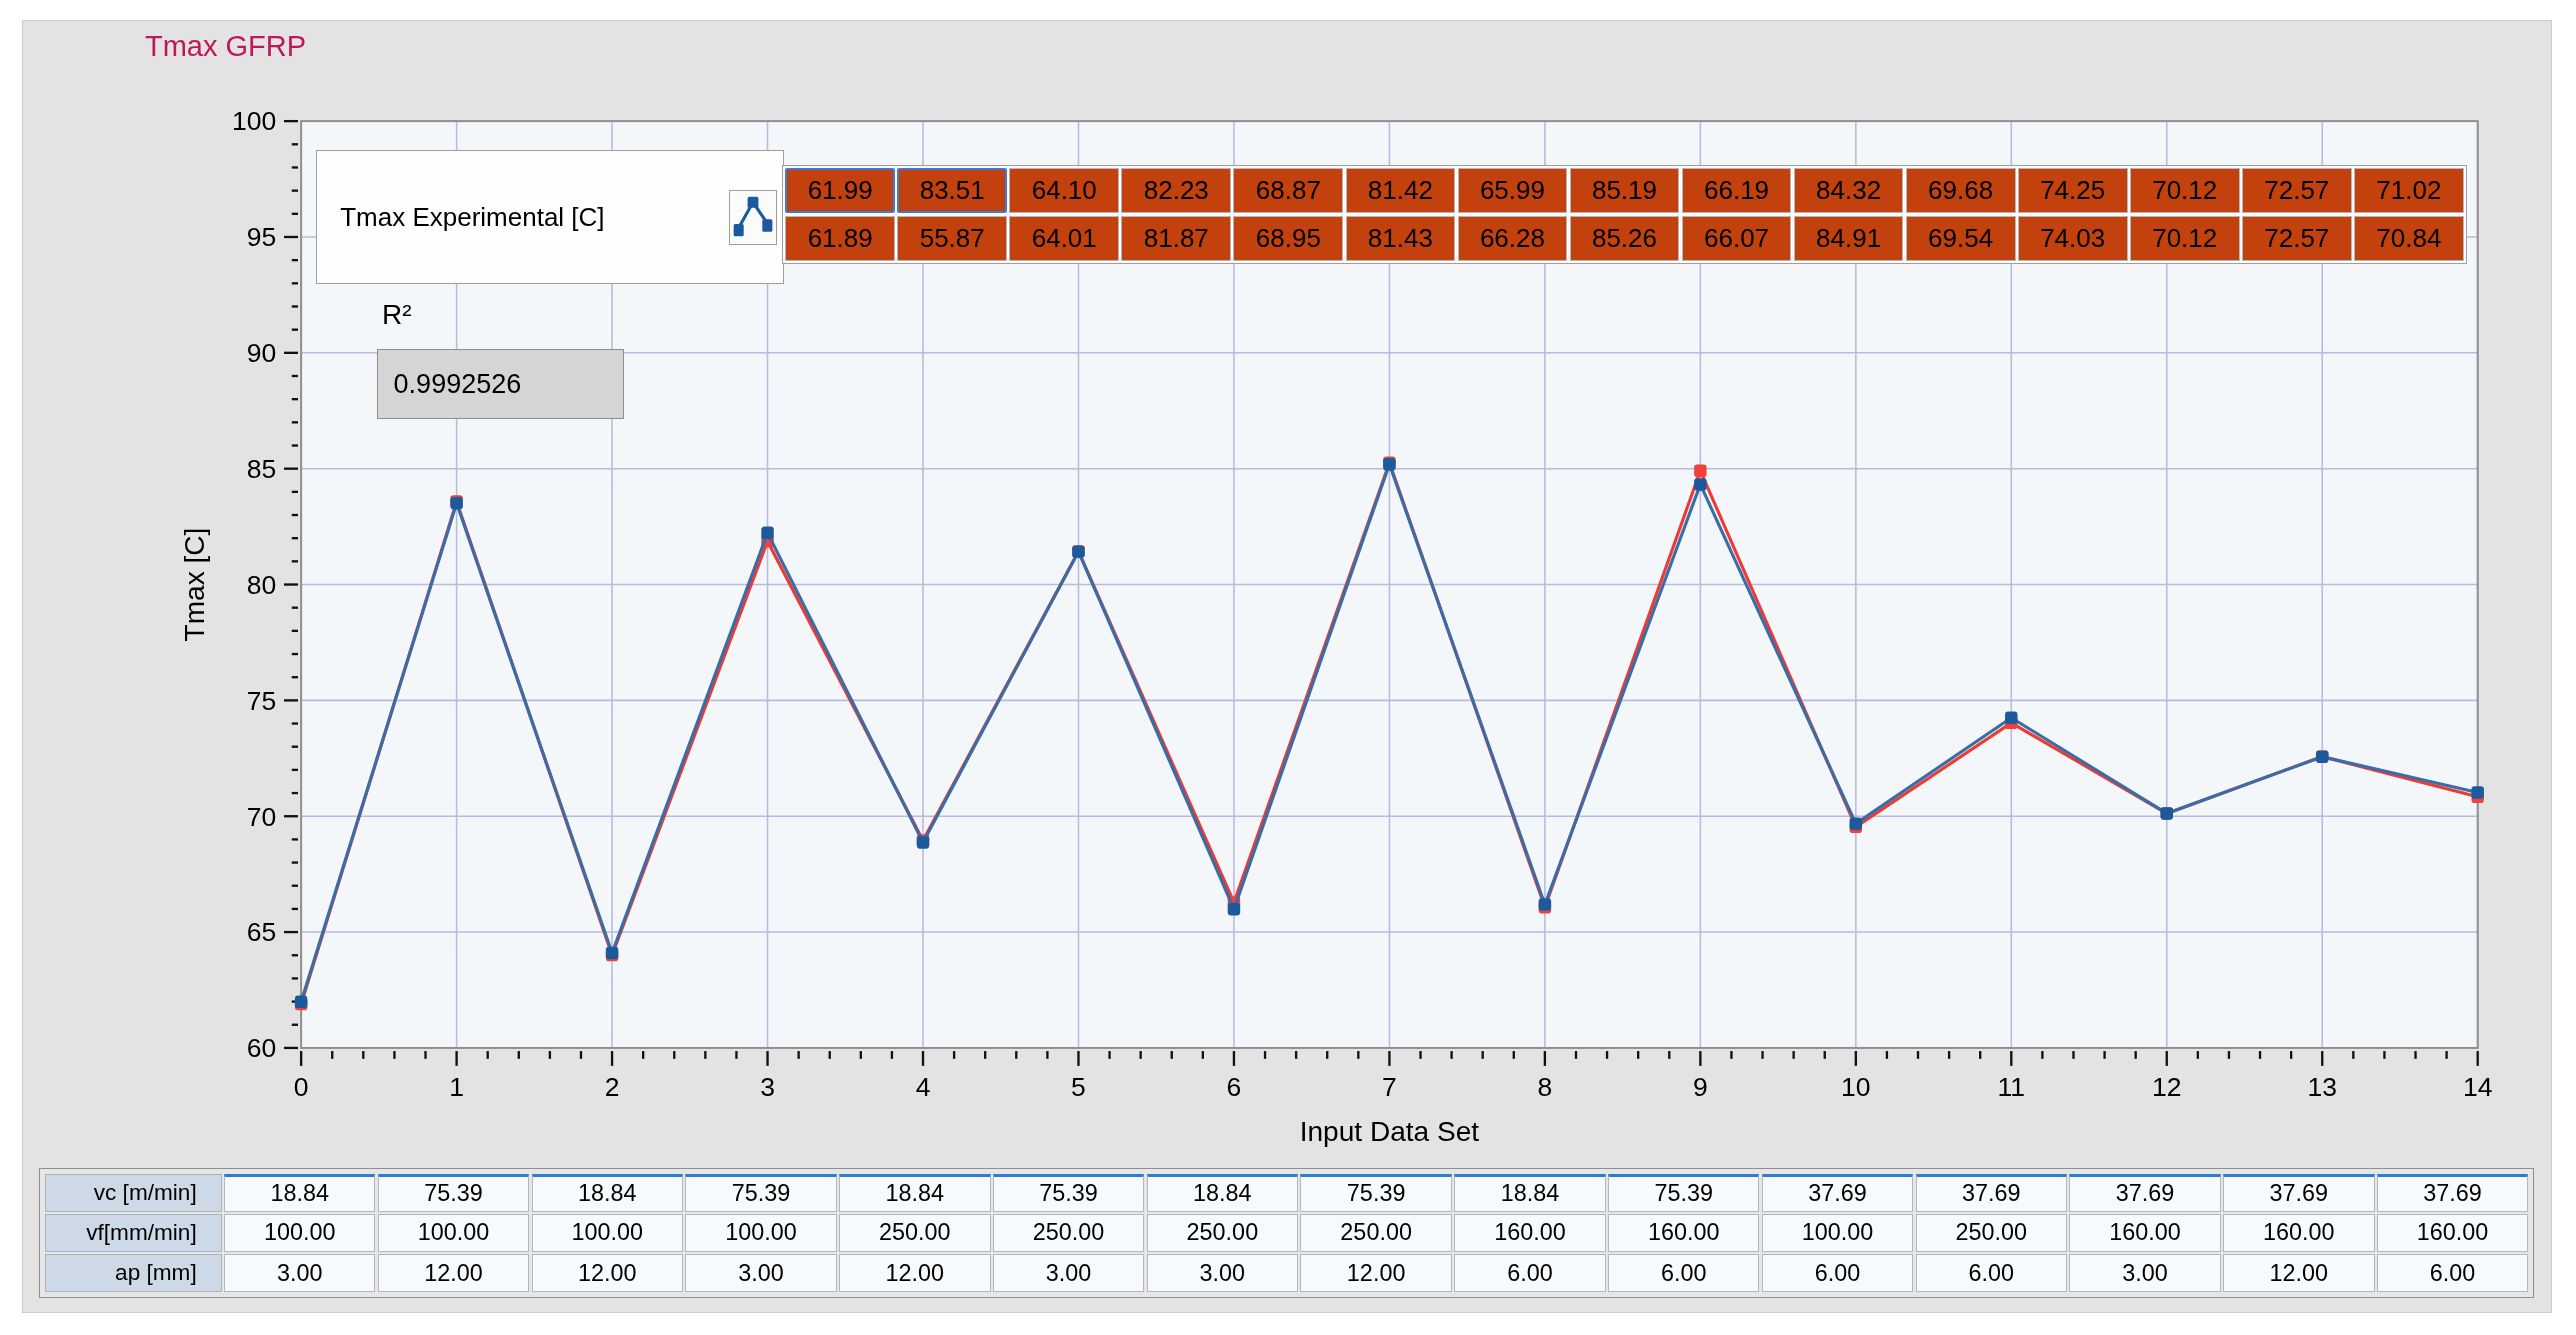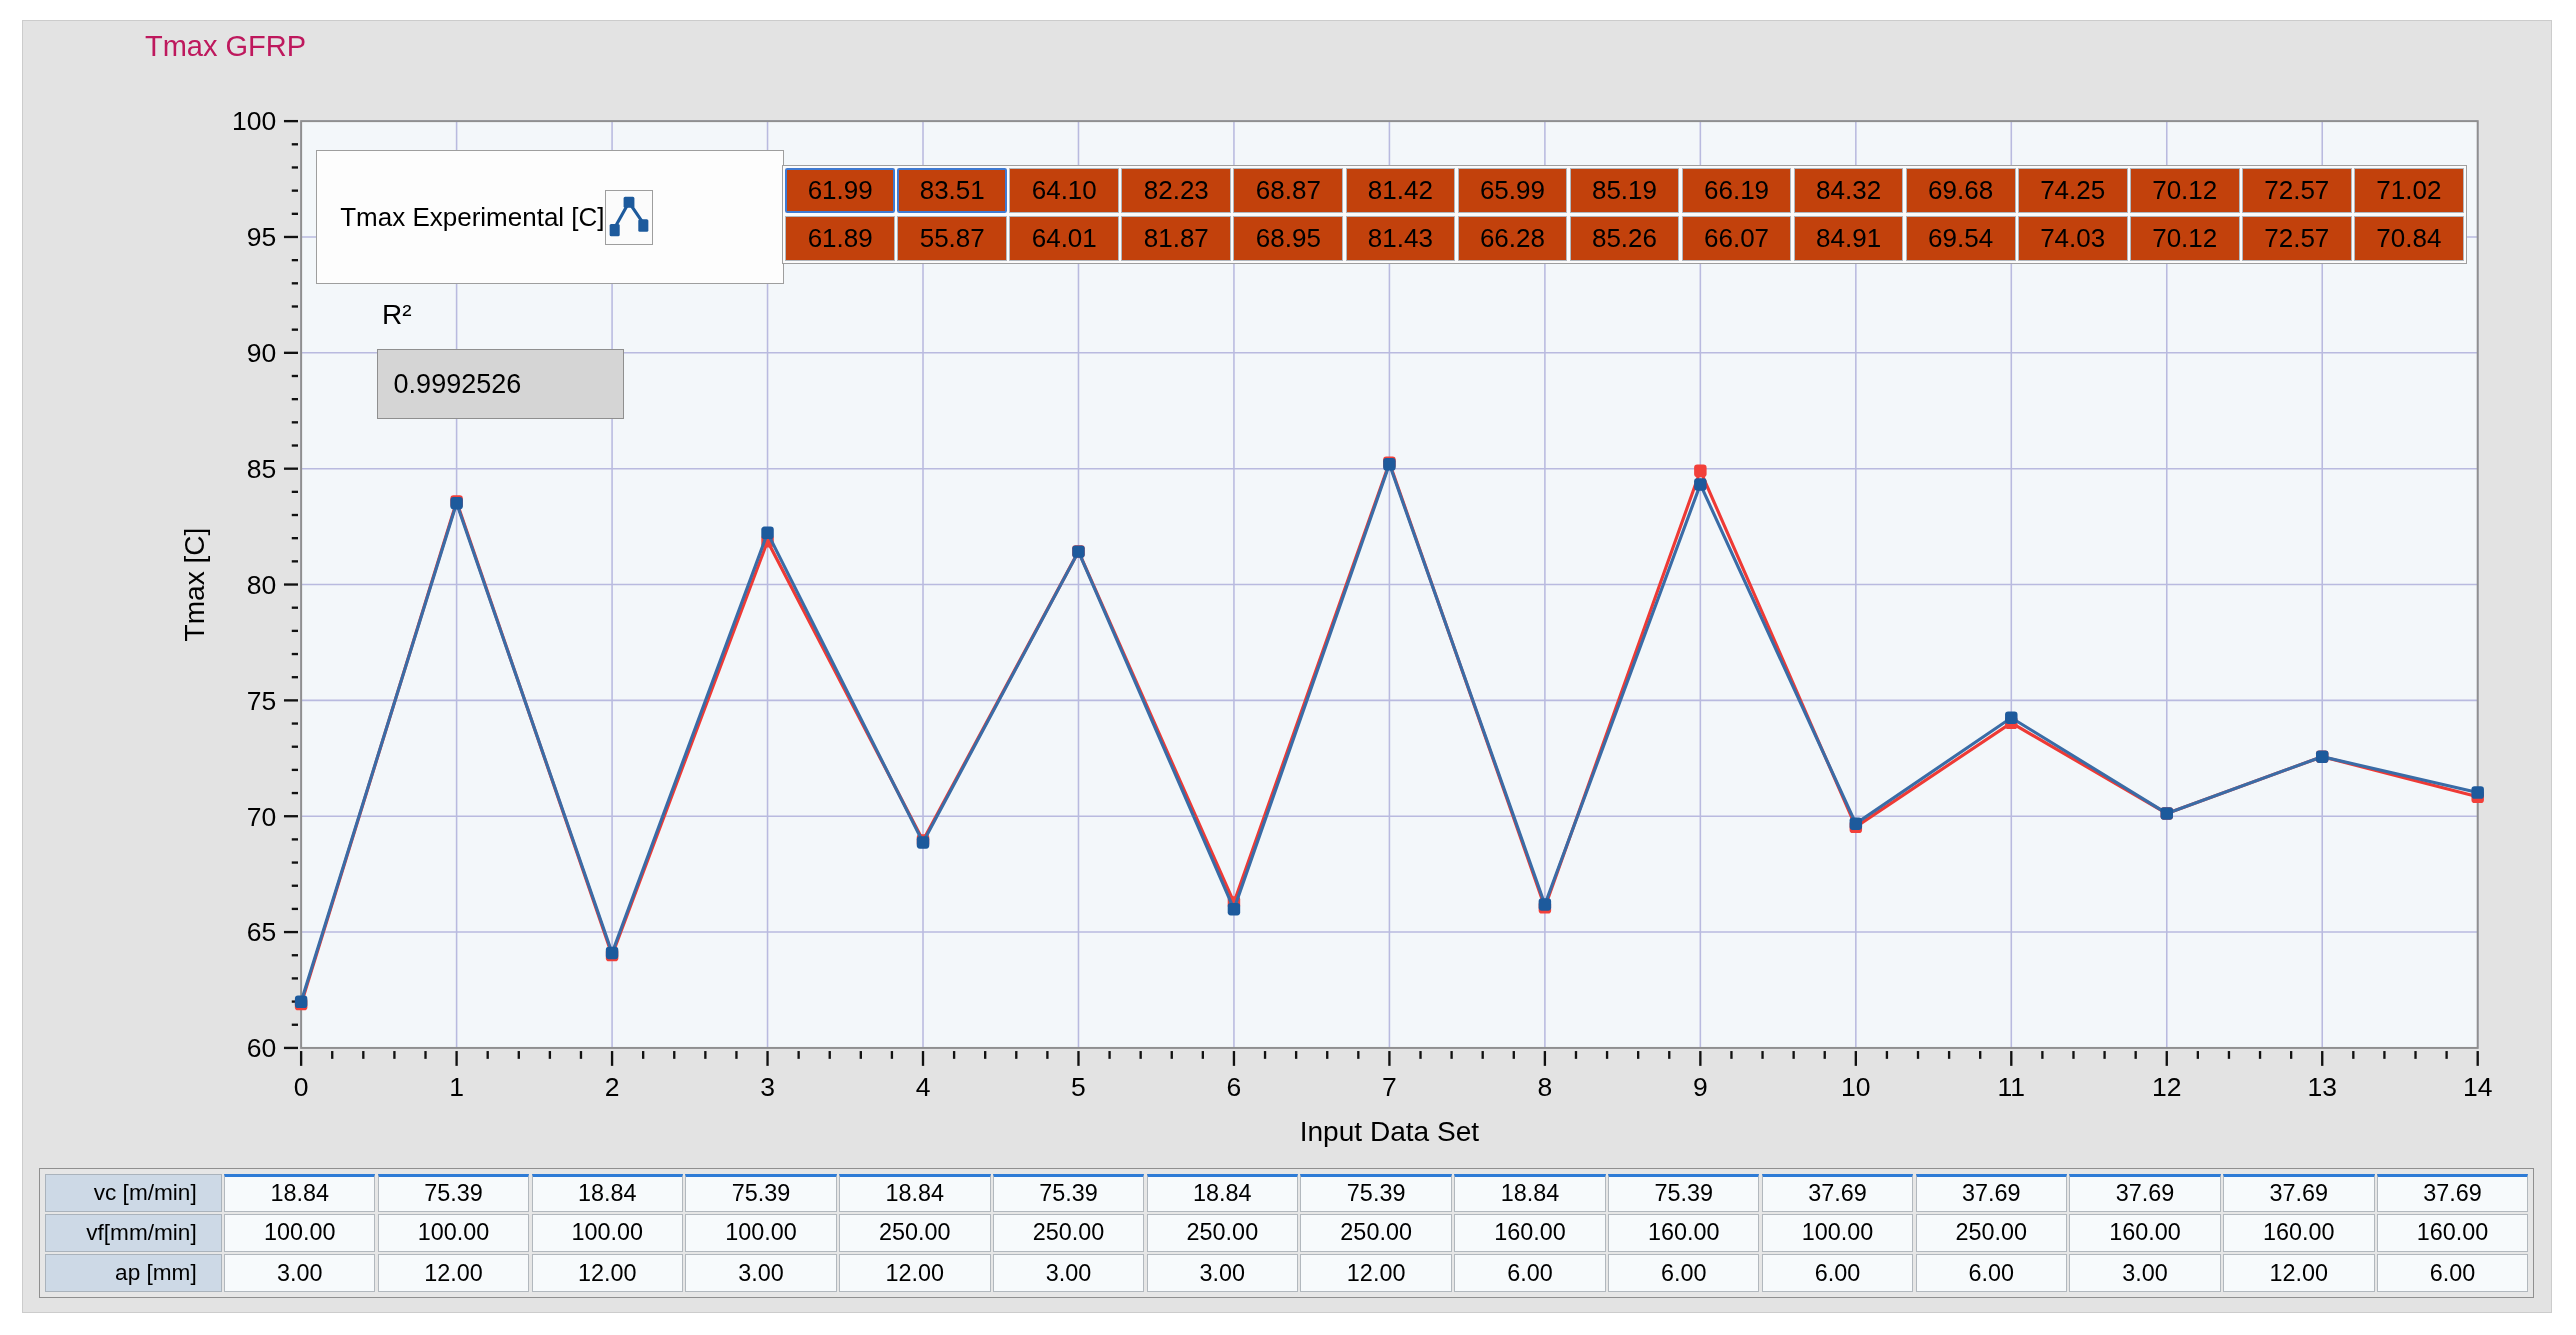--- a/index.html
+++ b/index.html
@@ -2,21 +2,21 @@
 <html style="font-size:12.5px"><head>
 <meta charset="utf-8">
 <style>
   html,body{margin:0;padding:0;background:#ffffff;}
   body{width:2576px;height:1336px;position:relative;font-family:"Liberation Sans",sans-serif;color:#000;}
   .panel{position:absolute;left:22px;top:19.5px;width:2528px;height:1291px;background:#e3e3e3;border:0.8px solid #cccccc;}
   .chart-title{position:absolute;left:145px;top:30px;font-size:29px;color:#be185d;}
   #chart-svg{position:absolute;left:0;top:0;width:2576px;height:1336px;}
   
   .legend{position:absolute;left:316px;top:150px;width:468px;height:134px;background:#fdfdfd;border:1.6px solid #9e9e9e;box-sizing:border-box;display:flex;flex-direction:column;justify-content:space-around;padding:4.7px 6.2px;}
-  .legend-row{display:flex;align-items:center;height:59px;}
+  .legend-row{display:flex;align-items:center;justify-content:space-between;height:59px;}
   .legend-label{font-size:26px;padding-left:17px;white-space:nowrap;}
   .legend-icon-box{width:48px;height:55px;background:#fbfbfb;border:1.6px solid #9e9e9e;box-sizing:border-box;display:flex;align-items:center;justify-content:center;}
   
   .cells{position:absolute;left:782px;top:165px;width:1685px;height:99px;background:#fbfbfb;border:1.6px solid #9e9e9e;box-sizing:border-box;padding:2.3px;display:grid;grid-template-columns:repeat(15,1fr);grid-template-rows:1fr 1fr;gap:3.1px 2.3px;}
   .cell{background:#c2410c;border:1.2px solid #b2b8be;box-sizing:border-box;display:flex;align-items:center;justify-content:center;font-size:26px;}
   .cell.sel{border:2.7px solid #3f7ad1;border-radius:2.3px;}
   
   .r2-label{position:absolute;left:382px;top:299px;font-size:28px;}
   .r2-box{position:absolute;left:377px;top:349px;width:247px;height:70px;background:#d5d5d5;border:1.6px solid #8f8f8f;box-sizing:border-box;display:flex;align-items:center;padding-left:15.6px;font-size:27px;}
   

